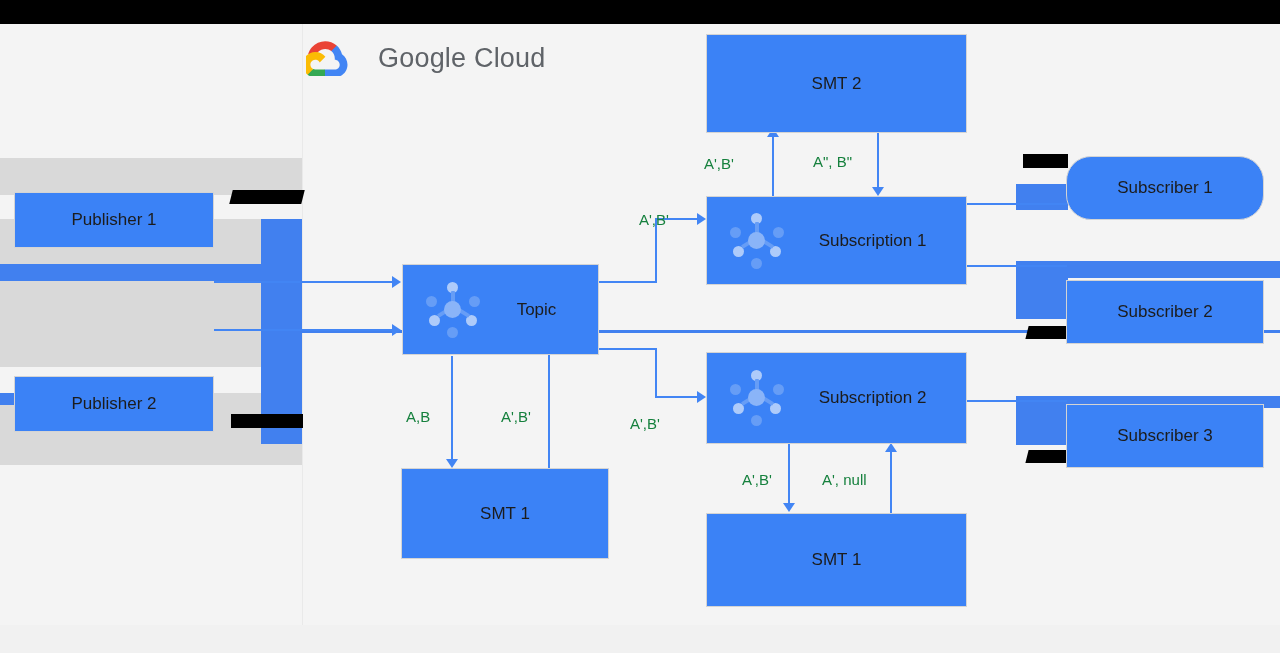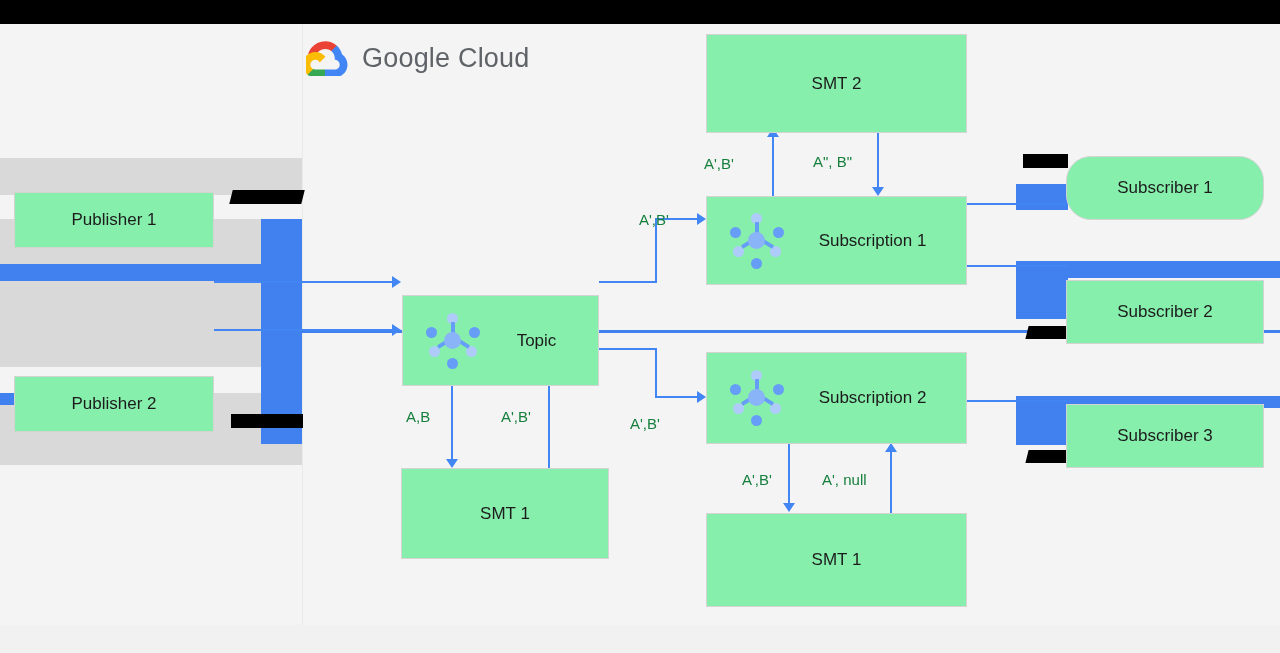--- a/index.html
+++ b/index.html
@@ -15,21 +15,21 @@
   #top-black-bar{position:absolute;left:0;top:0;width:1280px;height:24px;background:#000;}
   #left-gray-panel{position:absolute;left:0;top:158px;width:302px;height:307px;background:#d9d9d9;}
   #left-gray-strip-a{position:absolute;left:0;top:195px;width:302px;height:24px;background:#f4f4f4;}
   #left-gray-strip-b{position:absolute;left:0;top:367px;width:302px;height:26px;background:#f4f4f4;}
   #cloud-panel{position:absolute;left:302px;top:24px;width:978px;height:601px;background:#f4f4f4;}
   #bottom-band{position:absolute;left:0;top:625px;width:1280px;height:28px;background:#f1f1f1;}
   #panel-divider{position:absolute;left:302px;top:24px;width:1px;height:601px;background:#e9e9e9;}
 
   
   .node{
-    position:absolute;background:#86efac;border:1px solid #d4d4d4;
+    position:absolute;background:#3b82f6;border:1px solid #d4d4d4;
     box-sizing:border-box;display:flex;align-items:center;justify-content:center;
     font-size:17px;color:#1c1c1c;
   }
   .node.with-icon{justify-content:flex-start;}
   .node .label{flex:1;text-align:center;}
   .node .label.shift{margin-left:-6px;}
 
   
   .psicon{position:relative;width:56px;height:56px;margin-left:22px;flex:0 0 auto;}
   .psicon i{position:absolute;border-radius:50%;display:block;}
@@ -57,21 +57,21 @@
 
   .elabel{position:absolute;font-size:15px;color:#15803d;white-space:nowrap;}
 
   
   .glitch{position:absolute;}
   .gblue{background:#4180ef;}
   .gblack{background:#000;}
   .gskew{transform:skewX(-14deg);}
 
   
-  #gc-logo{position:absolute;left:306px;top:40px;display:flex;align-items:center;gap:12px;}
+  #gc-logo{position:absolute;left:306px;top:40px;display:flex;align-items:center;gap:28px;}
   #gc-wordmark{font-size:27px;color:#5f6368;letter-spacing:.2px;}
   #gc-wordmark .g{color:#5f6368;}
 </style>
 </head>
 <body>
 
 <div class="stage">
 
   <div id="top-black-bar" class=""></div>
   <div id="cloud-panel"></div>
@@ -161,21 +161,21 @@
   <div class="elabel" style="left:822px;top:471px;">A', null</div>
 
   <div class="node" style="left:14px;top:192px;width:200px;height:56px;align-items:center;">
     <span class="label">Publisher 1</span>
   </div>
 
   <div class="node" style="left:14px;top:376px;width:200px;height:56px;">
     <span class="label">Publisher 2</span>
   </div>
 
-  <div class="node with-icon" style="left:402px;top:264px;width:197px;height:91px;margin-top:31px;">
+  <div class="node with-icon" style="left:402px;top:264px;width:197px;height:91px;">
     <span class="psicon">
       <i class="d t"></i>
         <i class="d ul"></i>
         <i class="d ur"></i>
       <i class="d ll"></i>
         <i class="d lr"></i>
         <i class="d b"></i>
       <s class="st"></s>
         <s class="sll"></s>
         <s class="slr"></s>

